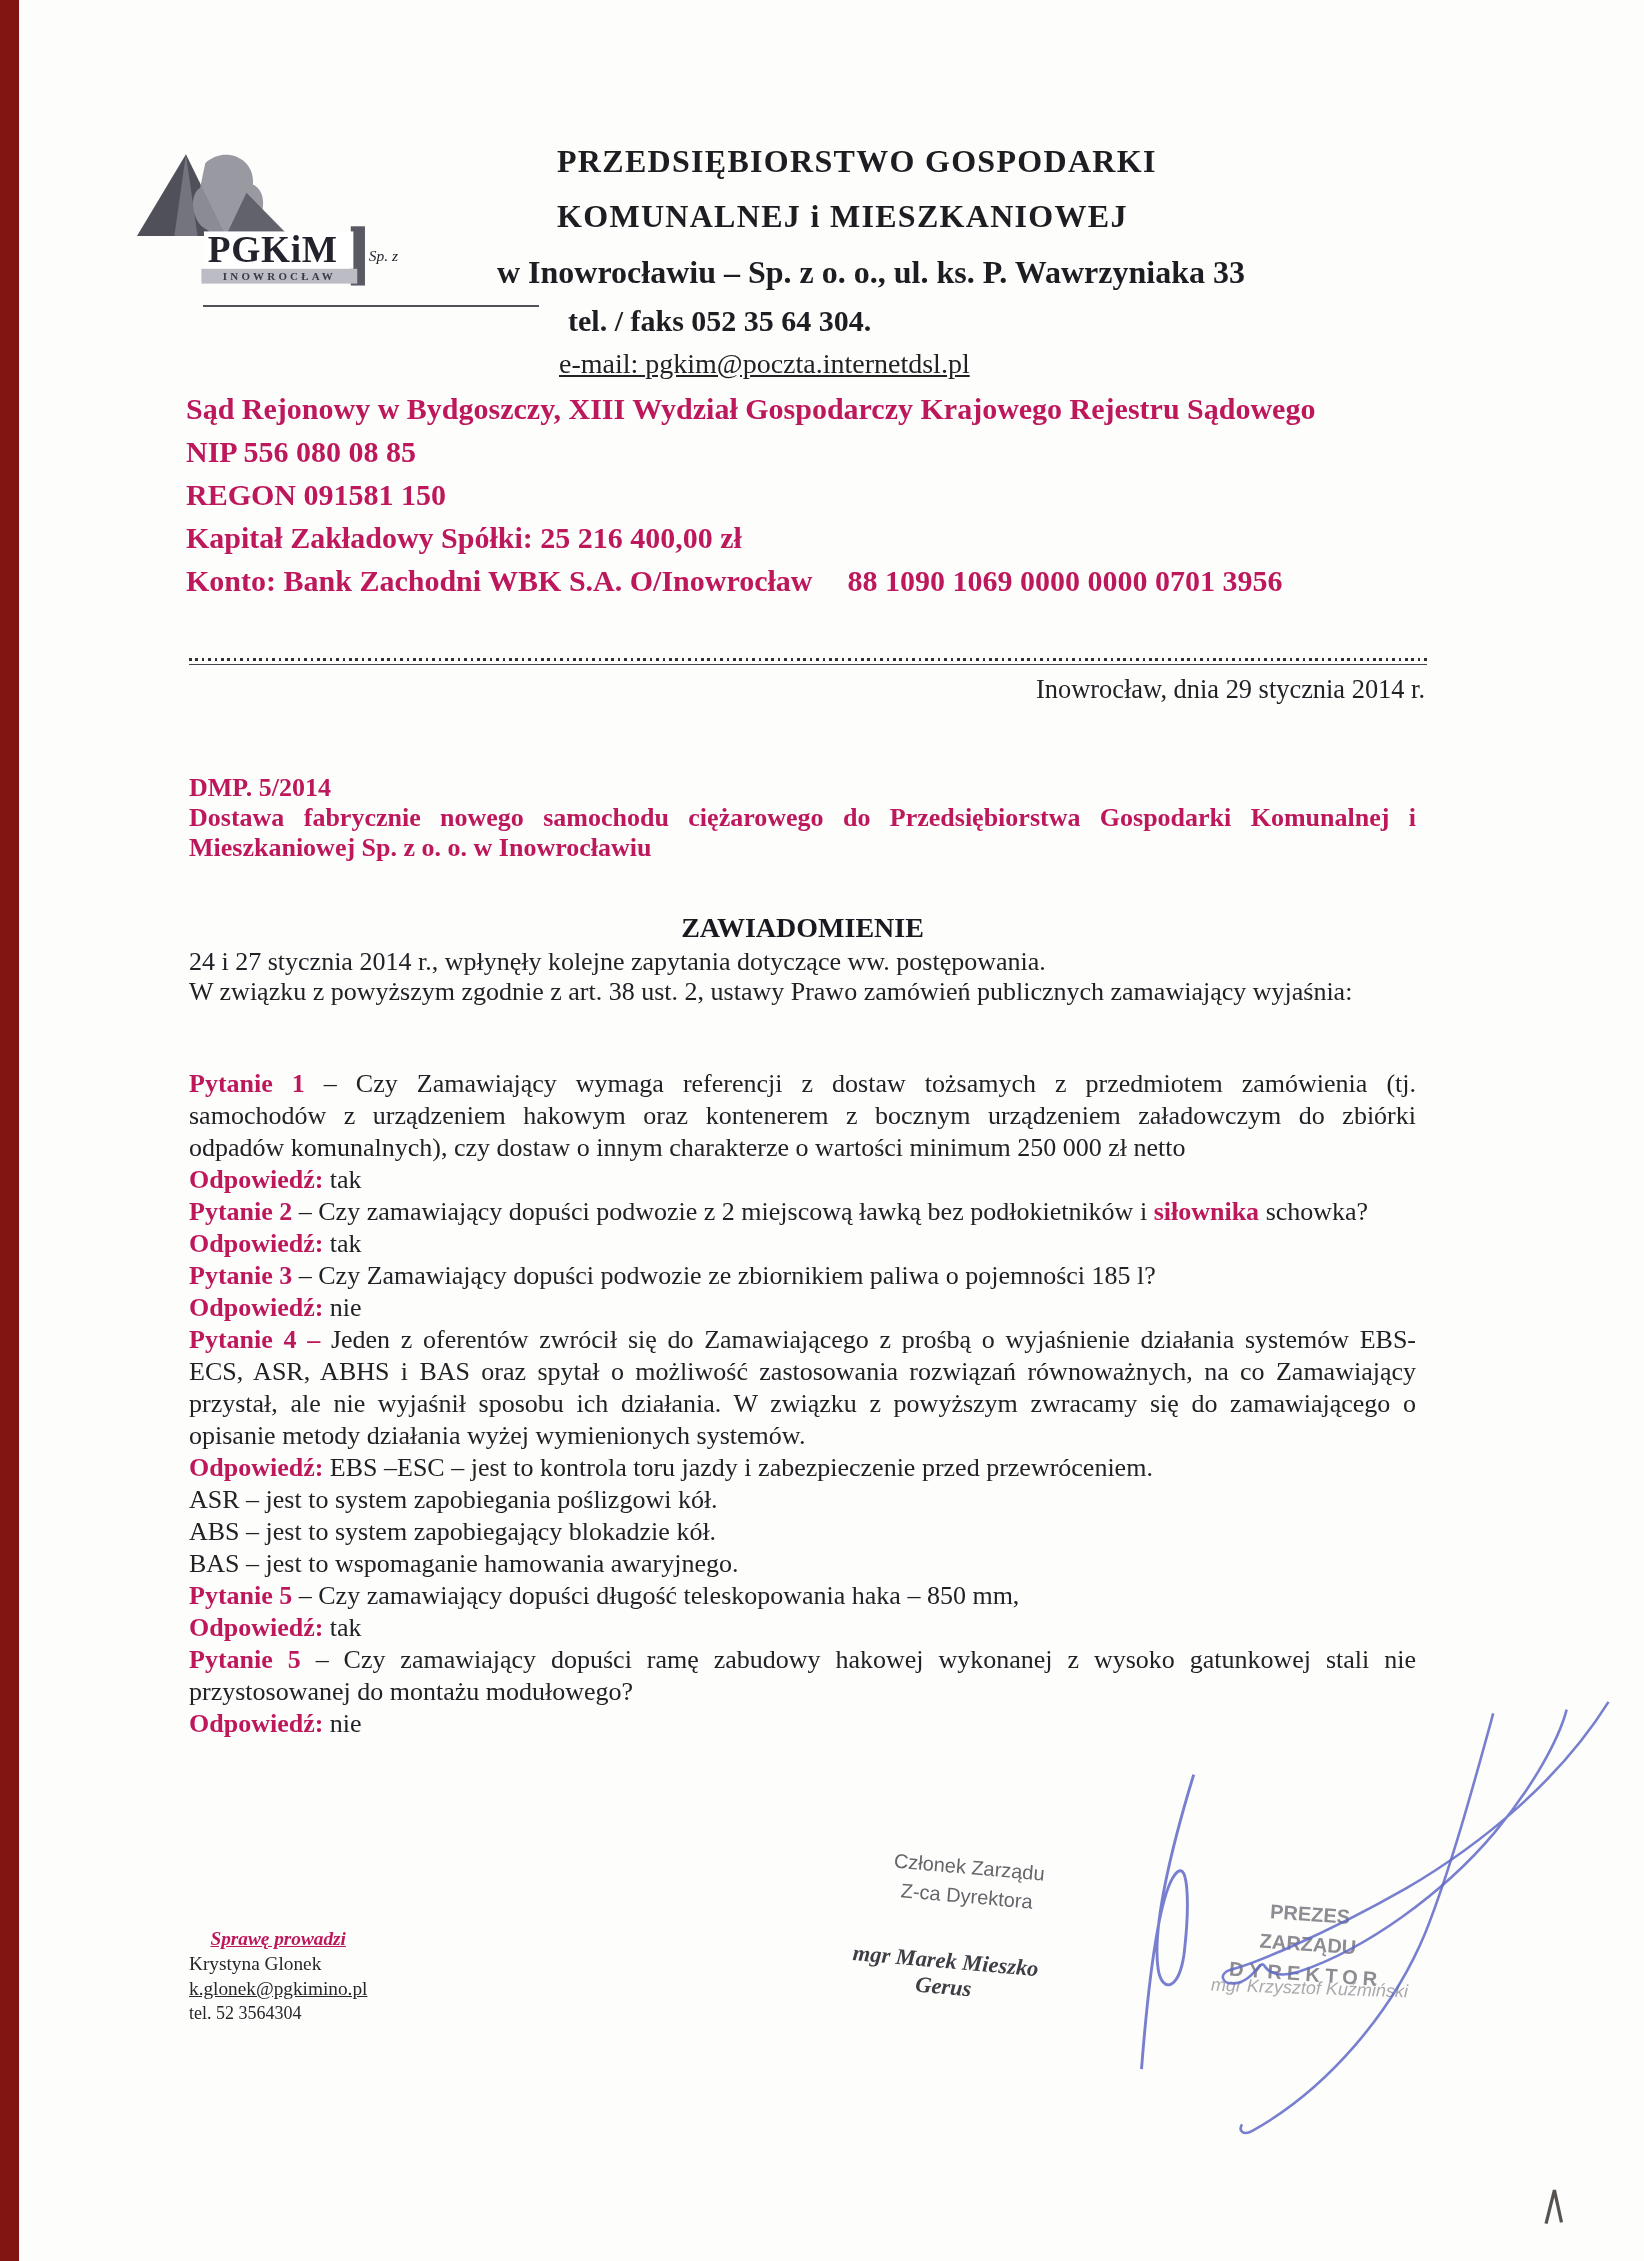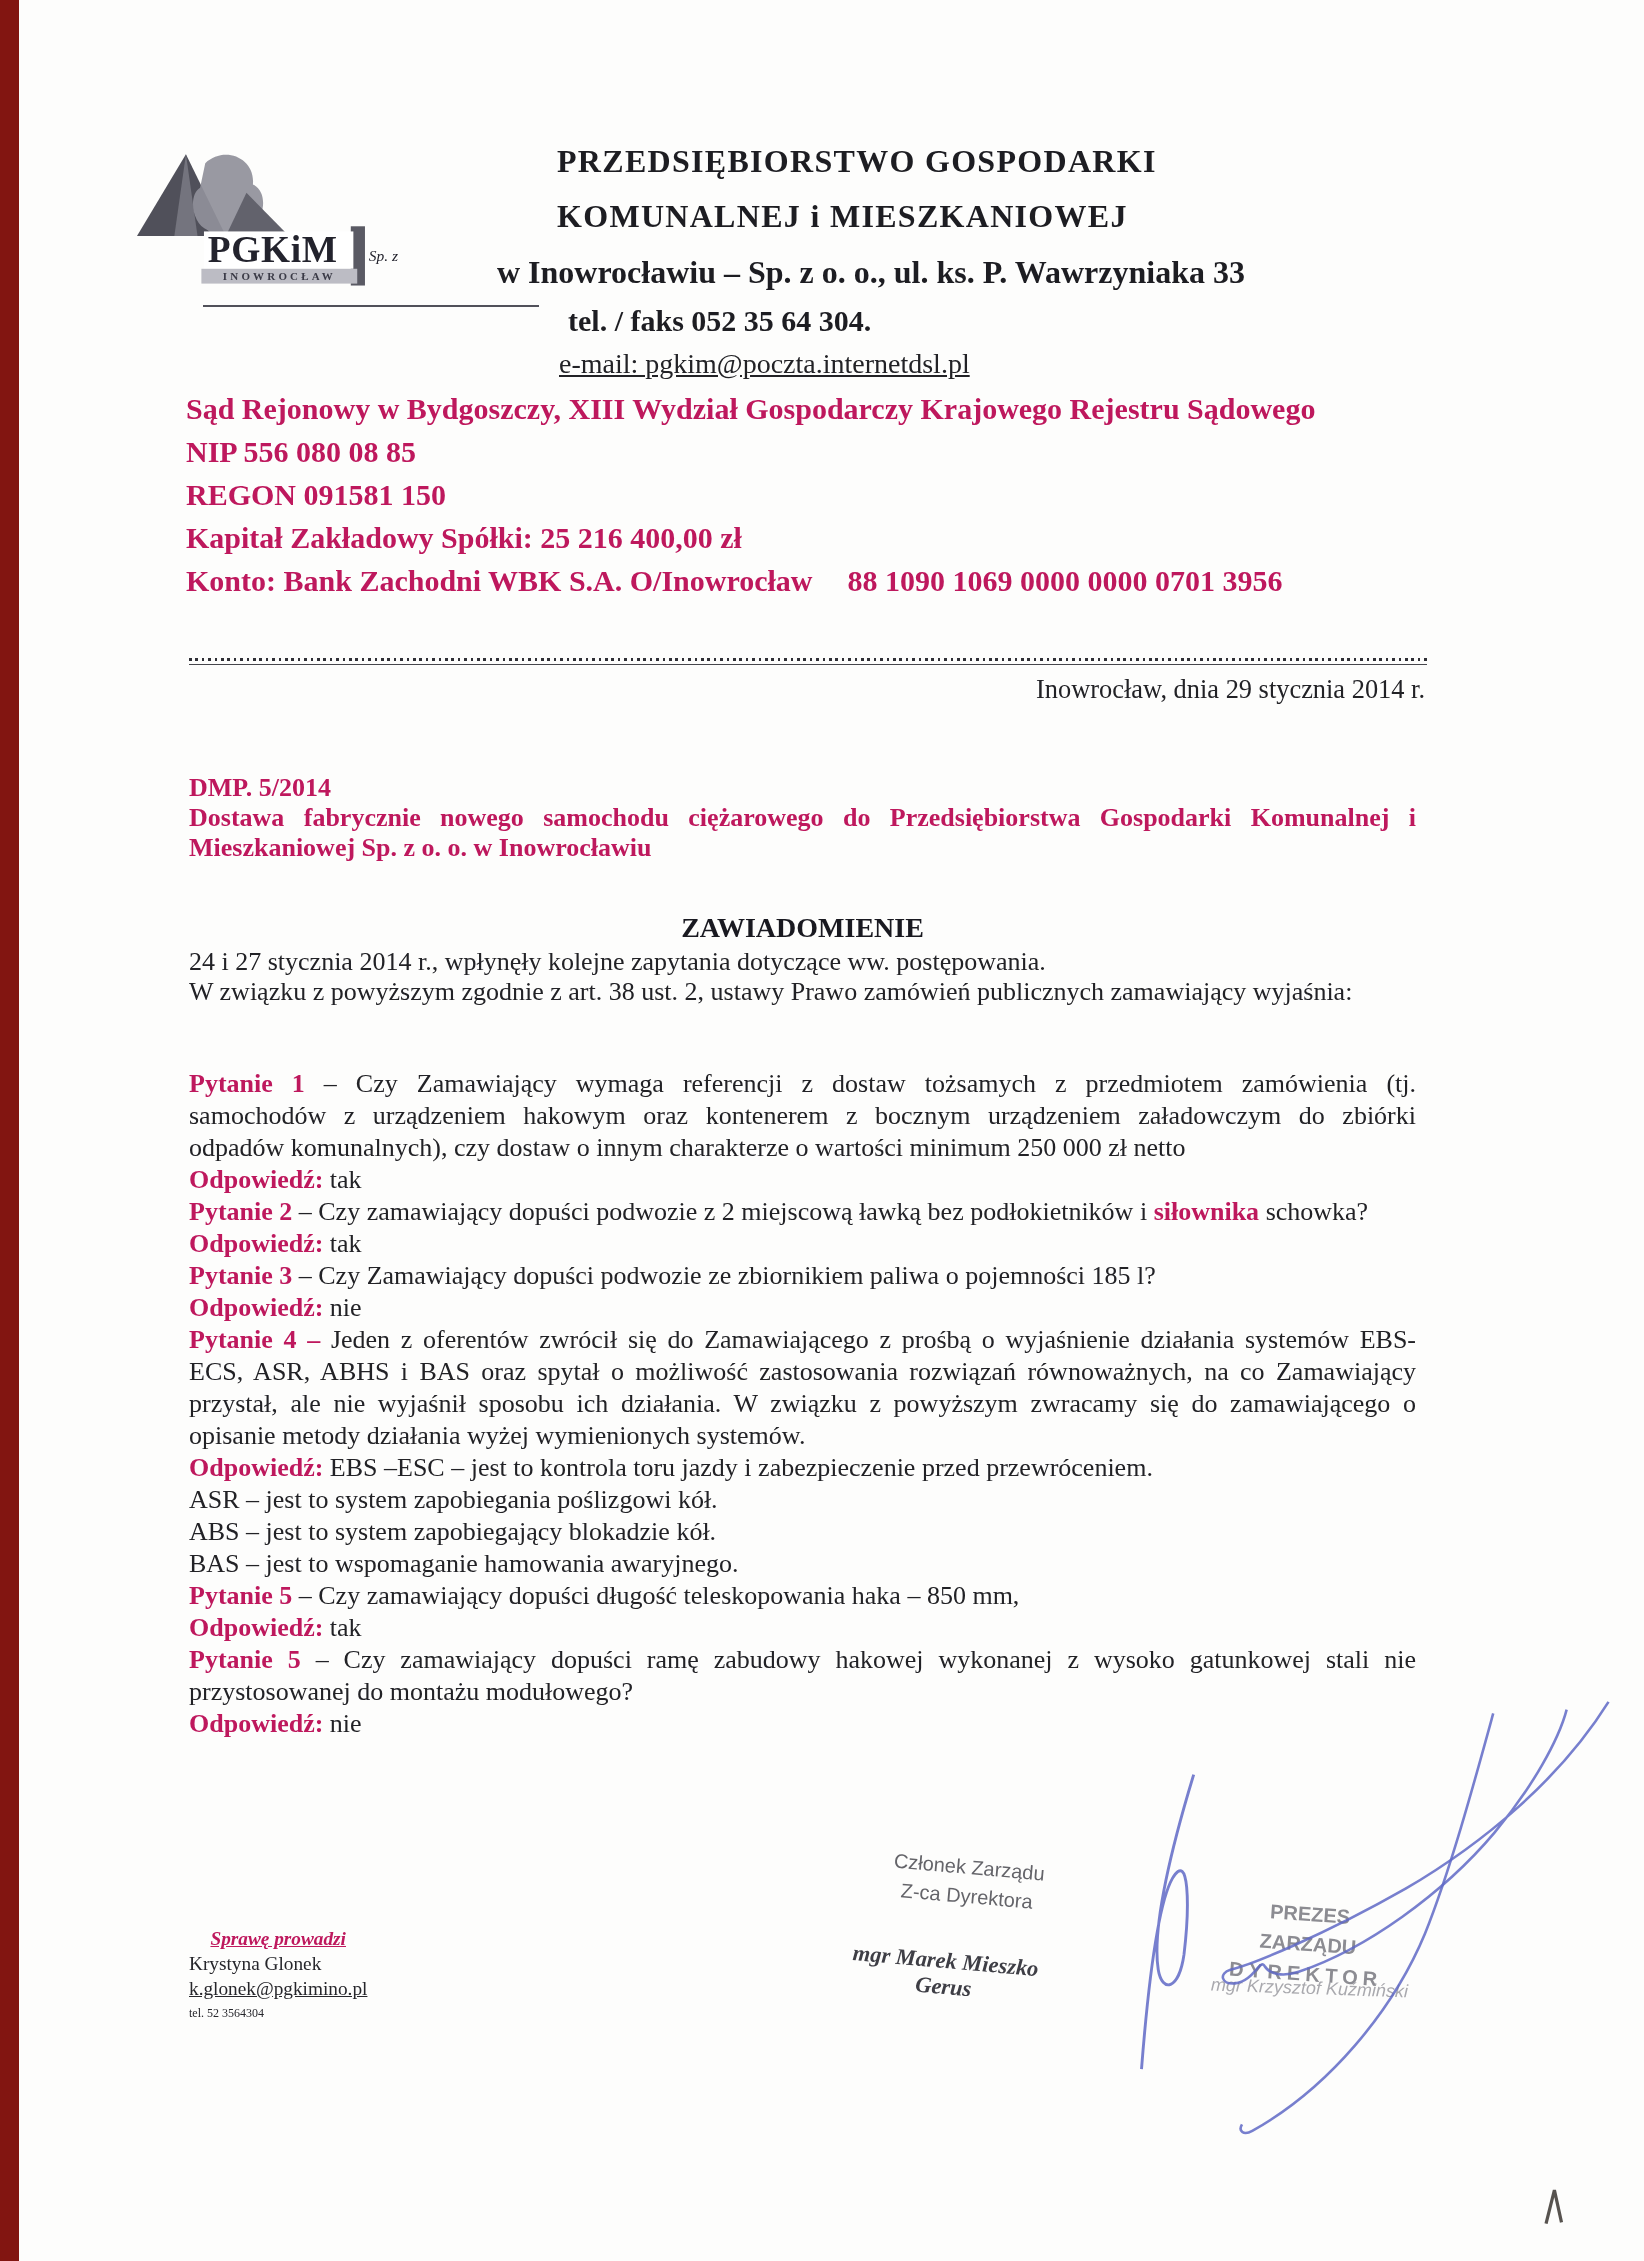--- a/index.html
+++ b/index.html
@@ -113,21 +113,21 @@
       <div class="line"><span class="b">Odpowiedź:</span><span> tak</span></div>
       <div class="line j"><span class="b">Pytanie 5</span><span> – Czy zamawiający dopuści ramę zabudowy hakowej wykonanej z wysoko gatunkowej stali nie</span></div>
       <div class="line"><span>przystosowanej do montażu modułowego?</span></div>
       <div class="line"><span class="b">Odpowiedź:</span><span> nie</span></div>
     </div>
 
   <div class="abs" id="contact">
     <div class="b u" style="font-style:italic;margin-top:32px;">Sprawę prowadzi</div>
     <div>Krystyna Glonek</div>
     <div class="u">k.glonek@pgkimino.pl</div>
-    <div style="font-size:12px;">tel. 52 3564304</div>
+    <div style="font-size:18px;">tel. 52 3564304</div>
   </div>
 
   <div class="stamp" id="stamp-member">
     <div>Członek Zarządu</div>
     <div>Z-ca Dyrektora</div>
   </div>
   <div class="stamp" id="stamp-gerus">mgr Marek Mieszko Gerus</div>
   <div class="stamp" id="stamp-prezes">
     <div>PREZES ZARZĄDU</div>
     <div class="sp2">DYREKTOR</div>

